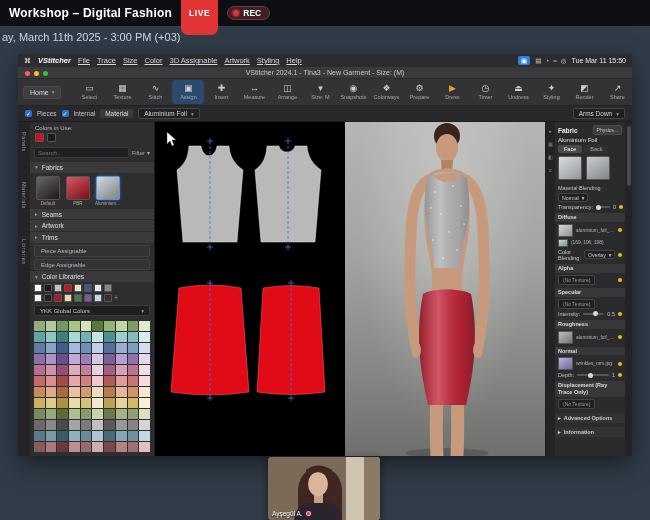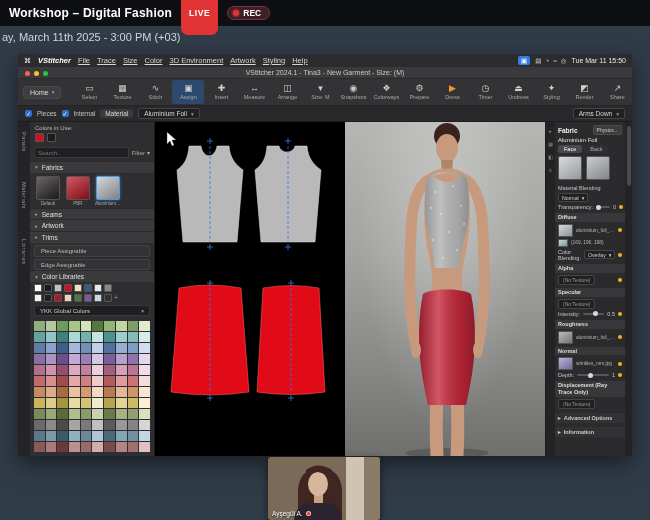--- a/index.html
+++ b/index.html
@@ -140,21 +140,21 @@
   <div class="screen">
 
     <div class="macbar">
       <span class="apple">⌘</span>
       <span class="app">VStitcher</span>
       <span id="menu-items" style="display:flex;gap:7px;">
           <span class="menu-item">File</span>
           <span class="menu-item">Trace</span>
           <span class="menu-item">Size</span>
           <span class="menu-item">Color</span>
-          <span class="menu-item">3D Environment</span>
+          <span class="menu-item">3D Assignable</span>
           <span class="menu-item">Artwork</span>
           <span class="menu-item">Styling</span>
           <span class="menu-item">Help</span>
         </span>
       <span class="mac-right">
         <span class="mac-chip">▣</span>
         <span id="mac-status" style="display:flex;gap:4px;">
             <span class="mac-ico">▤</span>
             <span class="mac-ico">◔</span>
             <span class="mac-ico">≈</span>

